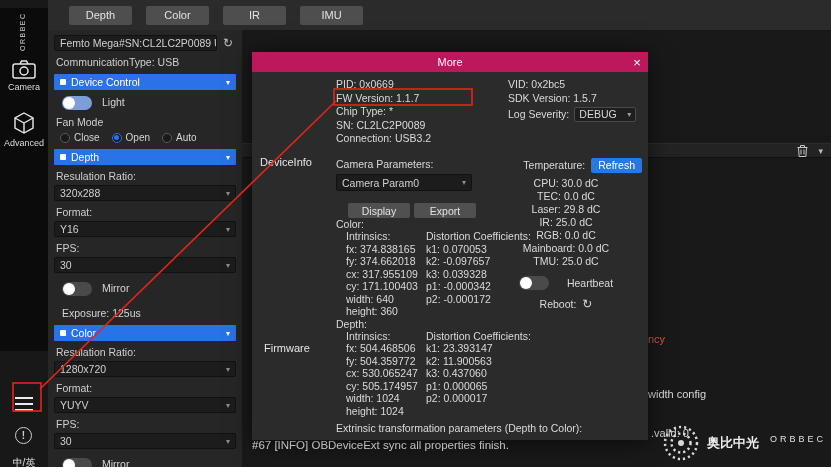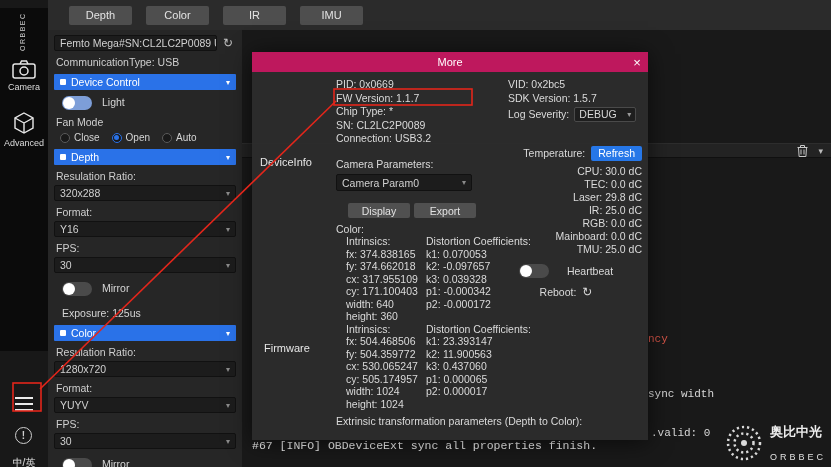--- a/index.html
+++ b/index.html
@@ -1,18 +1,18 @@
 <!DOCTYPE html>
 <html><head>
 <meta charset="utf-8">
 <style>
 *{margin:0;padding:0;box-sizing:border-box}
 html,body{width:831px;height:467px}
 body{position:relative;overflow:hidden;background:#181818;font-family:"Liberation Sans",sans-serif;color:#d6d6d6}
-.mono{font-family:Liberation Mono, monospace}
+.mono{font-family:Liberation Sans, sans-serif}
 
 
 .topbar{position:absolute;left:48px;top:0;width:783px;height:30px;background:#2b2b2b;display:flex;align-items:center;gap:14px;padding-left:21px;z-index:1}
 .topbtn{width:63px;height:19px;background:#4e4e4e;color:#e3e3e3;font-size:11px;display:flex;align-items:center;justify-content:center;border-radius:2px;cursor:default}
 
 
 .sidebar{position:absolute;left:0;top:8px;width:48px;height:343px;background:#0b0b0b;z-index:3}
 .brand-vert{position:absolute;left:19px;top:3px;height:40px;color:#cfcfcf;font-size:7px;letter-spacing:1.5px;writing-mode:vertical-rl;transform:rotate(180deg)}
 .side-item{position:absolute;left:0;width:48px;display:flex;flex-direction:column;align-items:center;gap:3px;color:#dcdcdc;font-size:9px;cursor:default}
 .side-item.camera{top:52px}.side-item.advanced{top:103px}
@@ -48,21 +48,21 @@
 
 
 .main{position:absolute;left:242px;top:30px;width:589px;height:437px;background:#191919;z-index:0}
 .strip{position:absolute;left:0;top:113px;width:589px;height:15px;background:#232323;border-top:1px solid #2d2d2d;border-bottom:1px solid #101010;display:flex;align-items:center;justify-content:flex-end;gap:10px;padding-right:8px}
 .strip .chev{color:#bdbdbd;font-size:9px;cursor:default}
 .log-red{position:absolute;left:406px;top:303px;color:#d95548;font-size:11px}
 .log-1{position:absolute;left:406px;top:358px;color:#d8d8d8;font-size:11px}
 .log-2{position:absolute;left:409px;top:397px;color:#d8d8d8;font-size:11px}
 .log-bottom{position:absolute;left:10px;top:409px;color:#f2f2f2;font-size:11.5px;white-space:nowrap}
 .footer-logo{position:absolute;right:5px;bottom:5px;display:flex;align-items:center;gap:7px}
-.flogo-text{display:flex;flex-direction:column;gap:11px}
+.flogo-text{display:flex;flex-direction:row;gap:11px}
 .flogo-cn{font-size:13px;font-weight:bold;color:#ededed}
 .flogo-en{font-size:9px;letter-spacing:3px;color:#e0e0e0}
 
 
 .modal{position:absolute;left:252px;top:52px;width:396px;height:388px;z-index:5;box-shadow:0 2px 22px rgba(0,0,0,.6);font-size:10.5px}
 .m-title{height:20px;background:#be185d;color:#fff;font-size:11px;display:flex;align-items:center;justify-content:center;position:relative}
 .m-close{position:absolute;right:0;top:0;width:22px;height:20px;display:flex;align-items:center;justify-content:center;font-size:13px;cursor:default}
 .m-body{position:relative;height:368px;background:rgba(44,44,44,0.98);color:#dadada;overflow:hidden}
 .m-tab{position:absolute;color:#e6e6e6;font-size:11px;cursor:default}
 .tab-deviceinfo{left:8px;top:84px}
@@ -70,24 +70,24 @@
 .inf-l{position:absolute;left:84px;top:6px;line-height:13.5px}
 .inf-r{position:absolute;left:256px;top:6px;line-height:13.5px}
 .logsev{display:flex;align-items:center;gap:5px;margin-top:2px}
 .msel{background:#1e1e1e;border:1px solid #4a4a4a;border-radius:2px;height:15px;display:flex;align-items:center;justify-content:space-between;padding:0 4px;min-width:62px;color:#d8d8d8;cursor:default}
 .msel .chev{color:#9a9a9a;font-size:8px;margin-left:6px}
 .params{position:absolute;left:84px;top:86px;width:306px}
 .cp-dd{margin-top:4px;width:136px;display:flex}
 .cp-dd .dd{height:17px}
 .cp-btns{display:flex;gap:4px;margin-top:12px;margin-left:12px}
 .mbtn{width:62px;height:15px;background:#505050;border-radius:2px;color:#e2e2e2;display:flex;align-items:center;justify-content:center;font-size:10.5px;cursor:default}
-.sec-t{margin-top:5px}
+.sec-t{}
 .cp-grid{display:grid;grid-template-columns:80px auto;padding-left:10px;line-height:12.5px}
 .extr{margin-top:5px;white-space:nowrap}
-.status{position:absolute;left:238px;top:74px;width:152px;text-align:right;line-height:13px}
+.status{position:absolute;left:238px;top:86px;width:152px;text-align:center;line-height:13px}
 .temp-row{display:flex;align-items:center;justify-content:flex-end;gap:6px;height:15px}
 .refresh-pill{background:#2677e8;color:#fff;height:15px;padding:0 7px;border-radius:2px;display:flex;align-items:center;font-size:10.5px;cursor:default}
 .temps{margin-top:4px}
 .hb-row{display:flex;align-items:center;gap:18px;margin-top:8px;justify-content:center}
 .reboot-row{display:flex;align-items:center;gap:6px;margin-top:8px;justify-content:center}
 .reboot-ic{font-size:12px;color:#d8d8d8;cursor:default}
 
 
 .annot{position:absolute;left:0;top:0;z-index:10;pointer-events:none}
 </style>
@@ -234,21 +234,21 @@
 </section>
 
 <section class="main">
   <div class="strip">
     <svg width="11" height="12" viewBox="0 0 11 12" fill="none" stroke="#c8c8c8" stroke-width="1">
       <path d="M0.5 2.5h10M3.5 2.5v-2h4v2M1.5 2.5l.6 9h6.8l.6-9M4 4.5v5M7 4.5v5"></path>
     </svg>
     <span class="chev">▾</span>
   </div>
   <div class="log-red mono">ncy</div>
-  <div class="log-1 mono">sync width</div>
+  <div class="log-1 mono">width config</div>
   <div class="log-2 mono">.valid: 0</div>
   <div class="log-bottom mono">#67 [INFO] OBDeviceExt sync all properties finish.</div>
 
   <div class="footer-logo">
     <svg width="38" height="38" viewBox="0 0 38 38" fill="none">
       <circle cx="19" cy="19" r="16" stroke="#d9d9d9" stroke-width="2.5" stroke-dasharray="2.2 3"></circle>
       <circle cx="19" cy="19" r="9.5" stroke="#d9d9d9" stroke-width="2.5" stroke-dasharray="2.2 3"></circle>
       <circle cx="19" cy="19" r="3" fill="#d9d9d9"></circle>
     </svg>
     <div class="flogo-text">
@@ -312,20 +312,21 @@
         <div>cx: 317.955109</div>
         <div>k3: 0.039328</div>
         <div>cy: 171.100403</div>
         <div>p1: -0.000342</div>
         <div>width: 640</div>
         <div>p2: -0.000172</div>
         <div>height: 360</div>
         <div></div>
       </div>
 
+      <div class="sec-t">Depth:</div>
       <div class="cp-grid">
         <div>Intrinsics:</div>
         <div>Distortion Coefficients:</div>
         <div>fx: 504.468506</div>
         <div>k1: 23.393147</div>
         <div>fy: 504.359772</div>
         <div>k2: 11.900563</div>
         <div>cx: 530.065247</div>
         <div>k3: 0.437060</div>
         <div>cy: 505.174957</div>

